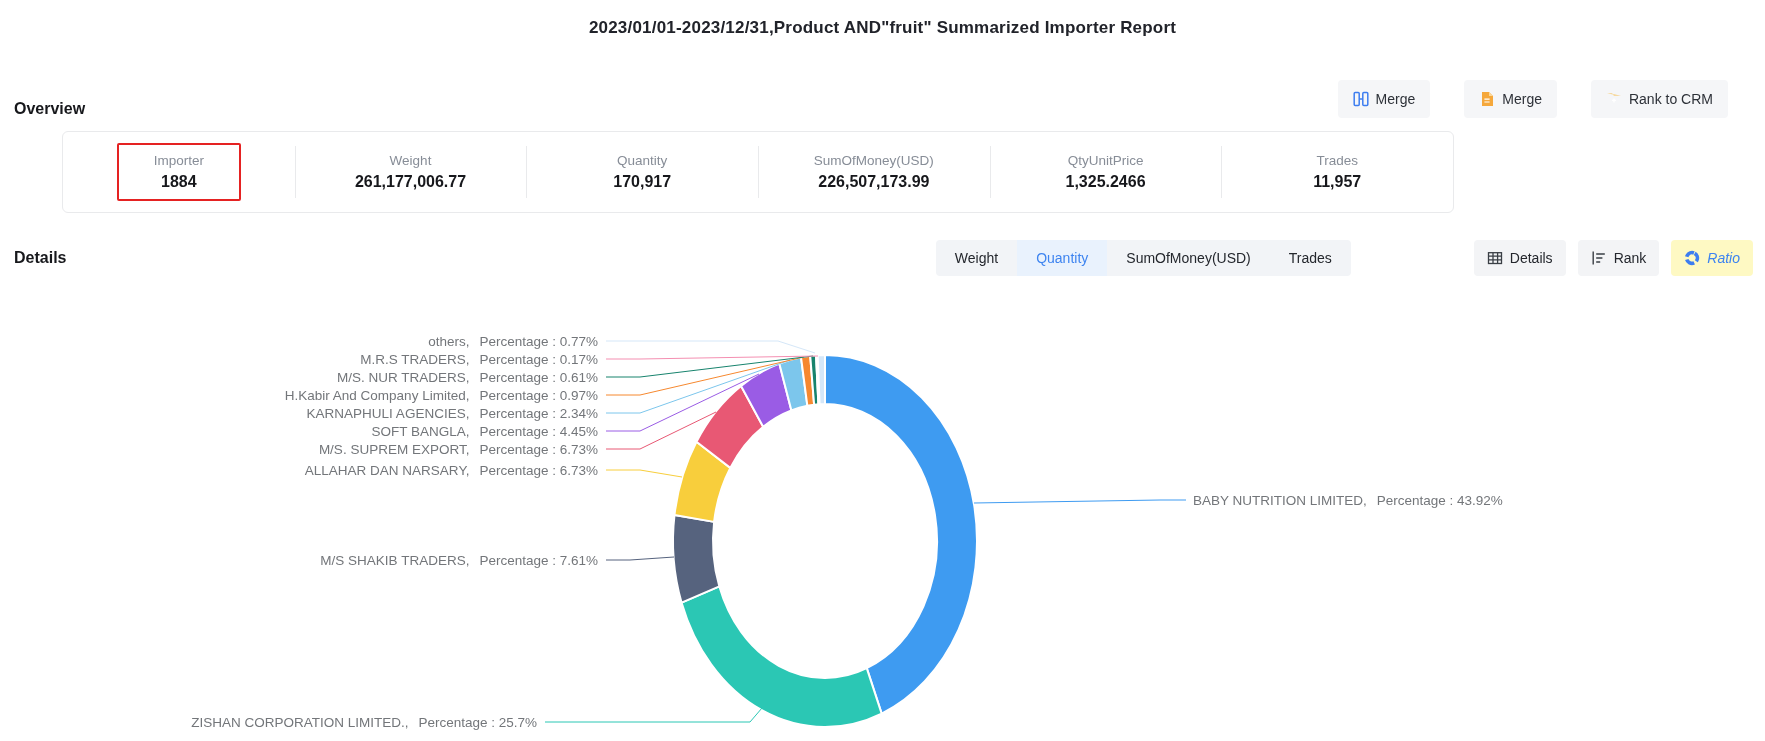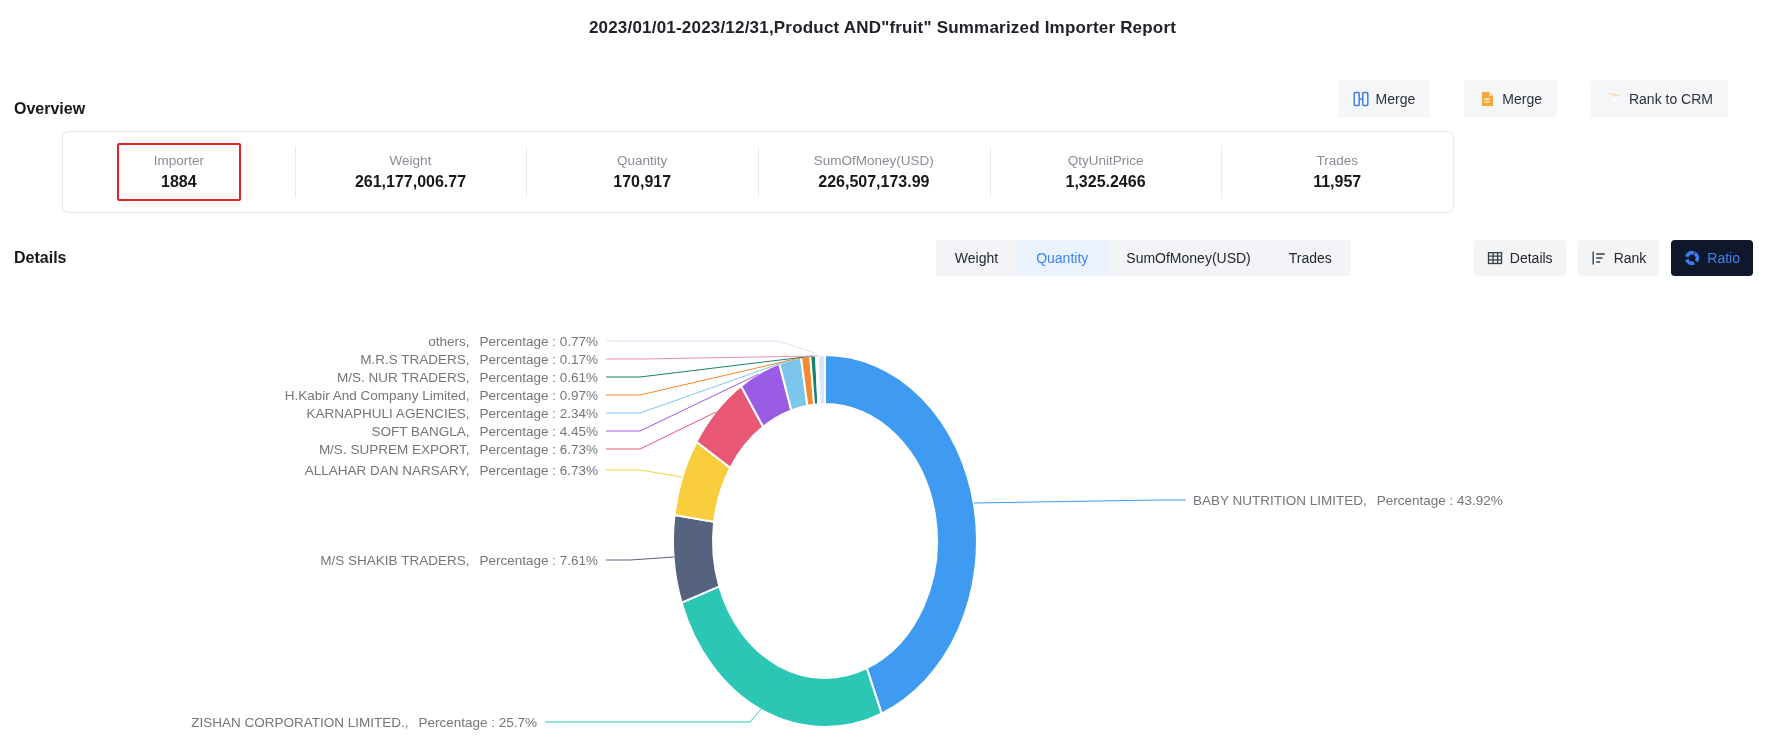--- a/index.html
+++ b/index.html
@@ -38,21 +38,21 @@
   .details-controls { display:flex; align-items:center; }
   .metric-tabs { display:flex; background:#f2f4f7; border-radius:4px; overflow:hidden;
     margin-right:123px; }
   .metric-tab { height:36px; line-height:36px; padding:0 19px; font-size:14px; color:#24272d;
     cursor:pointer; }
   .metric-tab.active { background:#e9f2fd; color:#3d84f0; }
   .view-buttons { display:flex; gap:12px; }
   .view-btn { height:36px; padding:0 13px; background:#f3f4f6; border:none; border-radius:4px;
     display:flex; align-items:center; gap:7px; font-size:14px; color:#24272d; cursor:pointer;
     font-family:inherit; }
-  .view-btn.active { background:#0f172a; color:#3d84f0; }
+  .view-btn.active { background:#fef9c3; color:#3d84f0;font-style:italic; }
   .view-btn svg { display:block; }
 
   
   .chart-area { position:absolute; top:280px; left:0; width:1765px; height:461px; }
   #ratio-chart { width:1765px; height:461px; display:block; }
   #ratio-chart text { font-family:"Liberation Sans","DejaVu Sans",sans-serif; font-size:13.5px;
     fill:#73767a; }
 </style>
 </head>
 <body>

